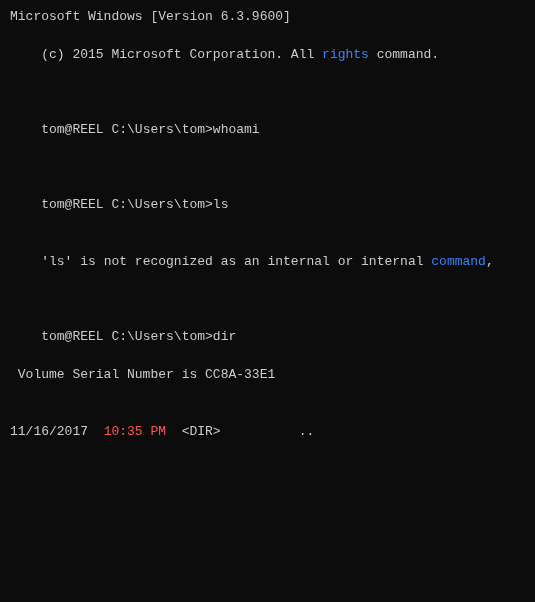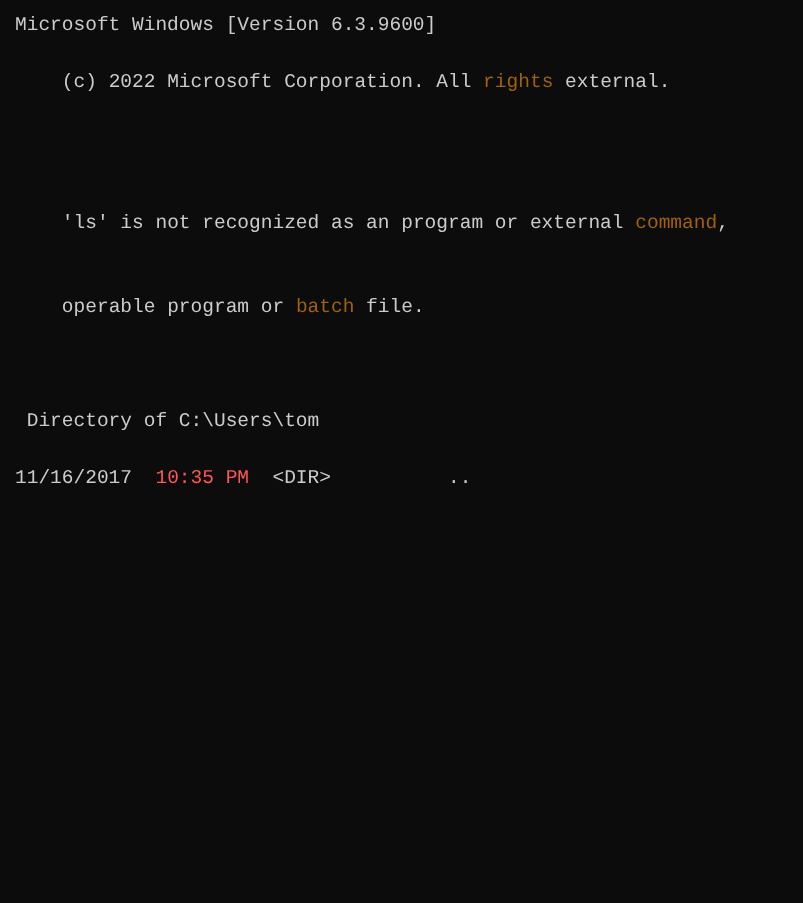--- a/index.html
+++ b/index.html
@@ -25,59 +25,65 @@
       padding: 8px 10px;
       overflow: hidden;
     }
 
     .line {
       line-height: 1.45;
       white-space: pre;
     }
 
     .keyword {
-      color: #a16207;
+      color: #3b82f6;
     }
 
     .normal {
       color: #cccccc;
     }
 
     @keyframes blink {
       50% { opacity: 0; }
     }
   </style>
 </head>
 <body>
 
 <div class="terminal">
 
   <div class="line normal">Microsoft Windows [Version 6.3.9600]</div>
   <div class="line normal">
-    <span>(c) 2022 Microsoft Corporation. All </span><span class="keyword">rights</span><span> external.</span>
+    <span>(c) 2015 Microsoft Corporation. All </span><span class="keyword">rights</span><span> command.</span>
   </div>
 
   <div class="line">&nbsp;</div>
 
+  <div class="line">
+    <span class="normal">tom@REEL C:\Users\tom&gt;whoami</span>
+  </div>
 
   <div class="line">&nbsp;</div>
 
   <div class="line">
-    <span class="normal">'ls' is not recognized as an program or external </span><span class="keyword">command</span><span class="normal">,</span>
+    <span class="normal">tom@REEL C:\Users\tom&gt;ls</span>
   </div>
   <div class="line">
-    <span class="normal">operable program or </span><span class="keyword">batch</span><span class="normal"> file.</span>
+    <span class="normal">'ls' is not recognized as an internal or internal </span><span class="keyword">command</span><span class="normal">,</span>
   </div>
 
   <div class="line">&nbsp;</div>
 
+  <div class="line">
+    <span class="normal">tom@REEL C:\Users\tom&gt;dir</span>
+  </div>
+  <div class="line normal"> Volume Serial Number is CC8A-33E1</div>
 
   <div class="line">&nbsp;</div>
 
-  <div class="line normal"> Directory of C:\Users\tom</div>
 
   <div class="line">&nbsp;</div>
 
   <div id="dir-entries">
       <div style="line-height: 1.45; white-space: pre; color: rgb(204, 204, 204); font-family: &quot;Courier New&quot;, Courier, monospace; font-size: 13px;"><span style="color: rgb(204, 204, 204);">11/16/2017  </span><span style="color: rgb(255, 85, 85);">10:35 PM  </span><span style="color: rgb(204, 204, 204);">&lt;DIR&gt;          </span><span style="color: rgb(204, 204, 204);">..</span></div>
     </div>
 
 </div>
 
 </body></html>

